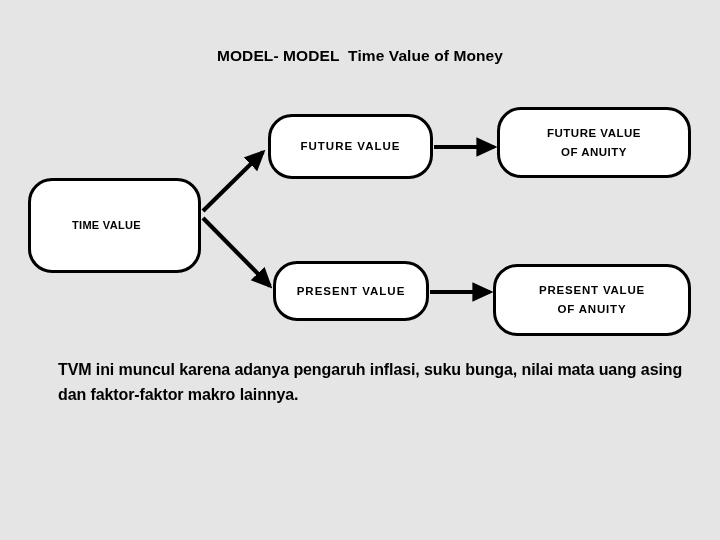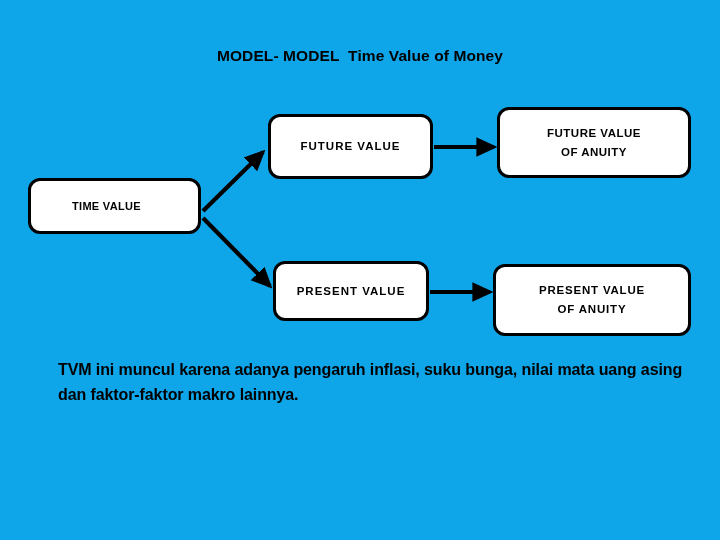--- a/index.html
+++ b/index.html
@@ -15,21 +15,21 @@
     font-family: "Liberation Sans", sans-serif;
     color: #000000;
   }
 
   #slide {
     position: absolute;
     left: 0;
     top: 0;
     width: 720px;
     height: 540px;
-    background: #0ea5e9;
+    background: #e5e5e5;
   }
 
   
   .title {
     position: absolute;
     left: 0;
     top: 46px;
     width: 720px;
     text-align: center;
     font-size: 15.5px;
@@ -37,38 +37,38 @@
     letter-spacing: 0.1px;
     white-space: pre;
     line-height: 20px;
   }
 
   
   .fbox {
     position: absolute;
     box-sizing: border-box;
     border: 3px solid #000000;
-    border-radius: 12px;
+    border-radius: 24px;
     background: #ffffff;
     display: flex;
     align-items: center;
     justify-content: center;
     text-align: center;
     font-weight: bold;
     font-size: 11.5px;
     letter-spacing: 0.6px;
     line-height: 17px;
     white-space: pre-line;
   }
 
   #box-time-value {
     left: 28px;
     top: 178px;
     width: 173px;
-    height: 56px;
+    height: 95px;
     font-size: 11px;
     letter-spacing: 0.3px;
     justify-content: flex-start;
     padding-left: 41px;
   }
 
   #box-future-value {
     left: 268px;
     top: 114px;
     width: 165px;

